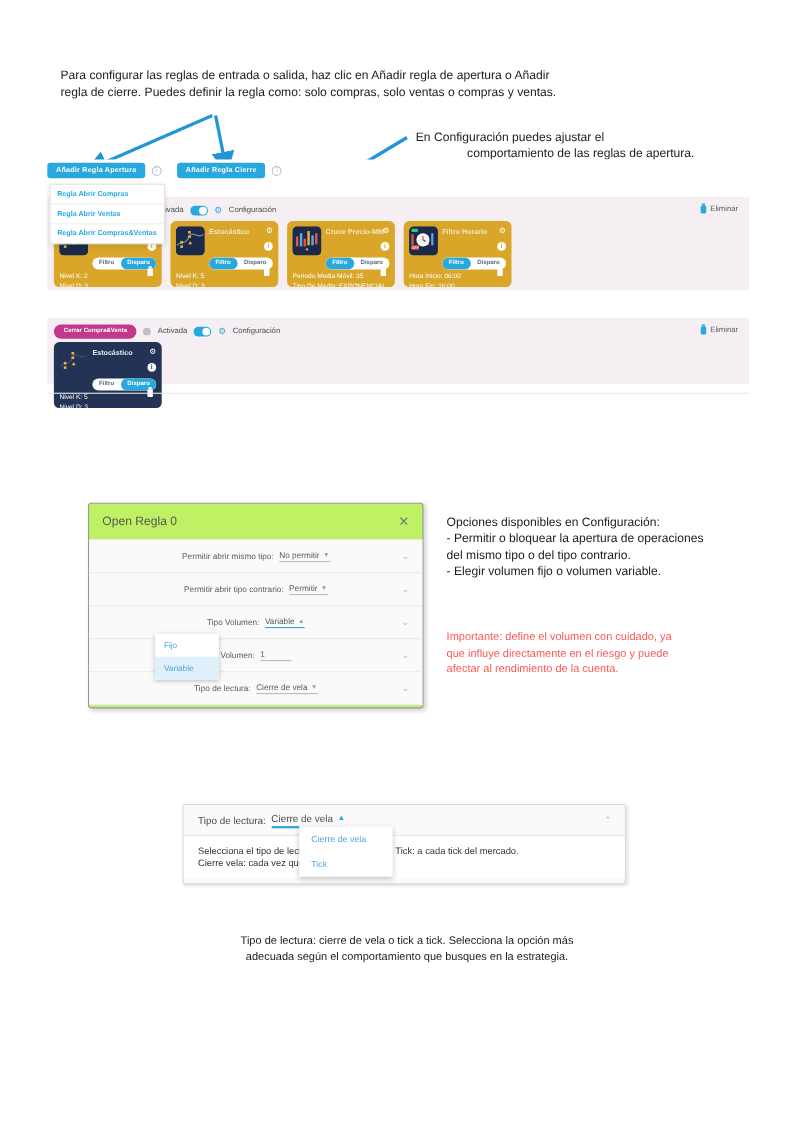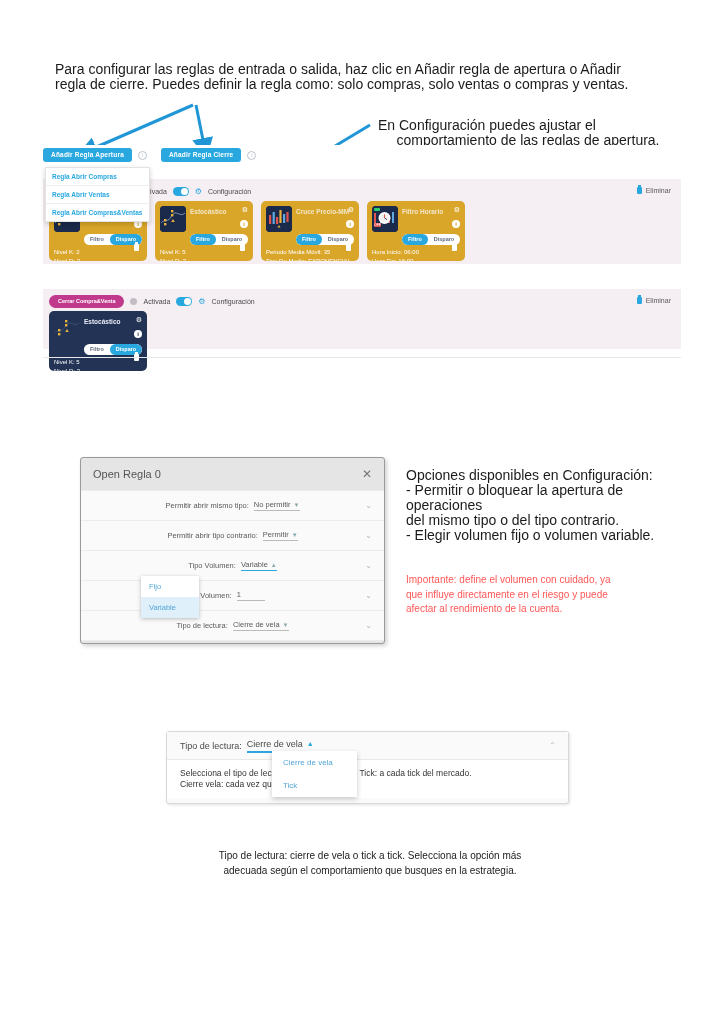--- a/index.html
+++ b/index.html
@@ -7,21 +7,21 @@
   body {
     width:724px; height:1024px;
     background:#ffffff;
     font-family:"Liberation Sans", sans-serif;
     color:#222;
     position:relative;
     overflow:hidden;
   }
 
   
-  .para { position:absolute; font-size:14px; line-height:15px; color:#1b1b1b; }
+  .para { position:absolute; font-size:11px; line-height:15px; color:#1b1b1b; }
 
   
   #arrows { position:absolute; left:0; top:0; width:724px; height:1024px; pointer-events:none; }
 
   
   .app {
     position:absolute; left:43px; top:145px; width:638px; height:260px;
     background:#ffffff;
   }
   .btnbar { position:absolute; left:0; top:0; height:20px; display:flex; align-items:center; gap:6px; z-index:30;}
@@ -105,21 +105,21 @@
   .trash-white {
     position:absolute; right:8px; bottom:10px; width:5px; height:7px;
     background:#fff; border-radius:1px;
   }
   .trash-white:before { content:""; position:absolute; left:1px; top:-2px; width:3px; height:1.5px; background:#fff; }
   .app-footline { position:absolute; left:0; top:212px; width:638px; height:1px; background:#e8e8e8; }
 
   
   .modal {
     position:absolute; left:80px; top:457px; width:305px; height:187px;
-    background:#e5e5e5; border:1px solid #9a9a9a; border-radius:3px;
+    background:#bef264; border:1px solid #9a9a9a; border-radius:3px;
     box-shadow:2px 2px 4px rgba(0,0,0,.18);
   }
   .modal-head {
     height:33px; display:flex; align-items:center; justify-content:space-between;
     padding:0 12px; border-bottom:1px solid #ececec;
   }
   .modal-title { font-size:11px; color:#555; }
   .x-close { font-size:12px; color:#777; }
   .m-row {
     height:30px; border-bottom:1px solid #ececec; display:flex; align-items:center;

